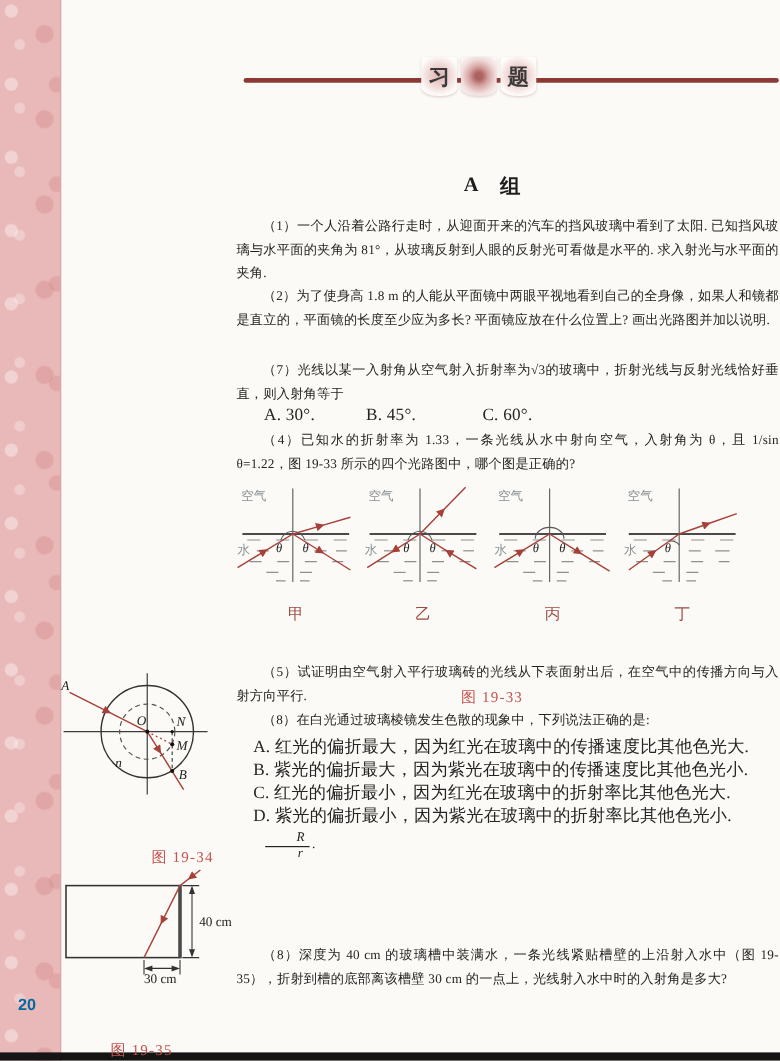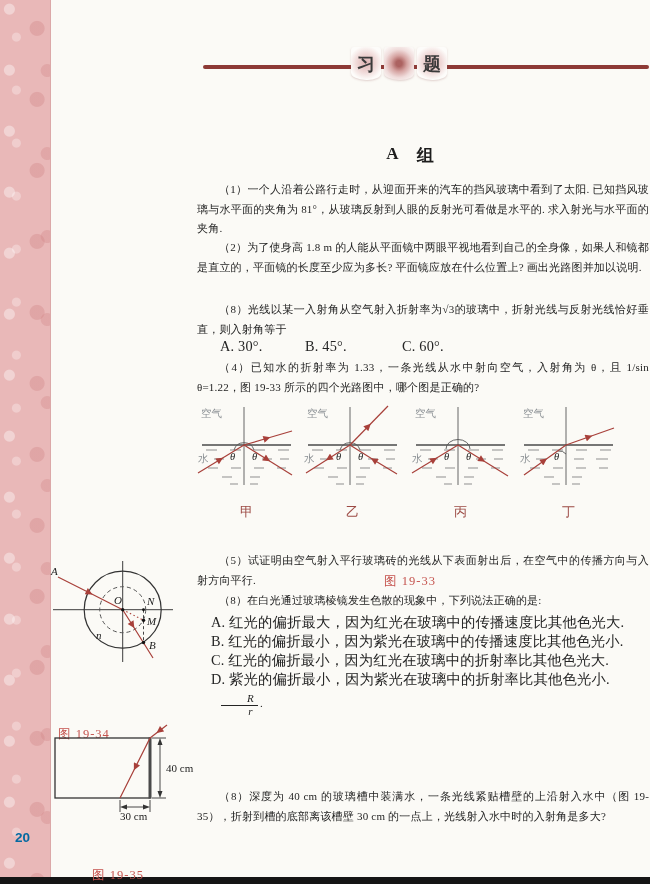--- a/index.html
+++ b/index.html
@@ -95,21 +95,21 @@
     </div>
 </div>
 
 <div class="group-heading">
   <span>A</span>
   <span>组</span>
 </div>
 
 <p class="para" style="top:180px">（1）一个人沿着公路行走时，从迎面开来的汽车的挡风玻璃中看到了太阳. 已知挡风玻璃与水平面的夹角为 81°，从玻璃反射到人眼的反射光可看做是水平的. 求入射光与水平面的夹角.</p>
 <p class="para" style="top:238px">（2）为了使身高 1.8 m 的人能从平面镜中两眼平视地看到自己的全身像，如果人和镜都是直立的，平面镜的长度至少应为多长? 平面镜应放在什么位置上? 画出光路图并加以说明.</p>
-<p class="para" style="top:300px">（8）光线以某一入射角从空气射入折射率为√3的玻璃中，折射光线与反射光线恰好垂直，则入射角等于</p>
+<p class="para" style="top:300px">（7）光线以某一入射角从空气射入折射率为√3的玻璃中，折射光线与反射光线恰好垂直，则入射角等于</p>
 
 <span class="optline" style="left:220px;top:338px">A. 30°.</span>
 <span class="optline" style="left:305px;top:338px">B. 45°.</span>
 <span class="optline" style="left:402px;top:338px">C. 60°.</span>
 
 <p class="para" style="top:358px">（4）已知水的折射率为 1.33，一条光线从水中射向空气，入射角为 θ，且 1/sin θ=1.22，图 19-33 所示的四个光路图中，哪个图是正确的?</p>
 
 <div class="fig33">
 
   <svg class="panel" style="left:-3px" width="105" height="92" viewBox="0 0 105 92">
@@ -210,21 +210,21 @@
   <div class="plabel" style="left:211px">丙</div>
   <div class="plabel" style="left:319px">丁</div>
 
   <div class="figcap" style="left:0;top:127px;width:426px;text-align:center">图 19-33</div>
 </div>
 
 <p class="para" style="top:551px">（5）试证明由空气射入平行玻璃砖的光线从下表面射出后，在空气中的传播方向与入射方向平行.</p>
 <p class="para" style="top:591px">（8）在白光通过玻璃棱镜发生色散的现象中，下列说法正确的是:</p>
 
 <span class="optline" style="left:211px;top:613px">A. 红光的偏折最大，因为红光在玻璃中的传播速度比其他色光大.</span>
-<span class="optline" style="left:211px;top:632px">B. 红光的偏折最小，因为紫光在玻璃中的传播速度比其他色光小.</span>
+<span class="optline" style="left:211px;top:632px">B. 紫光的偏折最大，因为紫光在玻璃中的传播速度比其他色光小.</span>
 <span class="optline" style="left:211px;top:651px">C. 红光的偏折最小，因为红光在玻璃中的折射率比其他色光大.</span>
 <span class="optline" style="left:211px;top:670px">D. 紫光的偏折最小，因为紫光在玻璃中的折射率比其他色光小.</span>
 
 <p class="para" style="top:693px"><span class="frac"><span class="num">R</span><span class="den">r</span></span><span>.</span></p>
 
 <p class="para" style="top:787px">（8）深度为 40 cm 的玻璃槽中装满水，一条光线紧贴槽壁的上沿射入水中（图 19-35），折射到槽的底部离该槽壁 30 cm 的一点上，光线射入水中时的入射角是多大?</p>
 
 <svg style="position:absolute;left:42px;top:556px" width="160" height="122" viewBox="0 0 160 122">
   <line x1="11" y1="53.7" x2="131" y2="53.7" stroke="#3c3c3c" stroke-width="1"></line>
   <line x1="80.7" y1="5" x2="80.7" y2="106" stroke="#3c3c3c" stroke-width="1"></line>
@@ -238,21 +238,21 @@
   <circle cx="101.5" cy="53.7" r="1.4" fill="#111"></circle>
   <circle cx="101.5" cy="64.3" r="1.7" fill="#111"></circle>
   <circle cx="101.5" cy="86.5" r="1.7" fill="#111"></circle>
   <text x="9" y="19" font-size="11" font-style="italic" fill="#222">A</text>
   <text x="72" y="48" font-size="11" font-style="italic" fill="#222">O</text>
   <text x="105" y="49" font-size="11" font-style="italic" fill="#222">N</text>
   <text x="105" y="69" font-size="11" font-style="italic" fill="#222">M</text>
   <text x="107" y="93" font-size="11" font-style="italic" fill="#222">B</text>
   <text x="54" y="83" font-size="11" font-style="italic" fill="#222">n</text>
 </svg>
-<div class="figcap" style="left:58px;top:683px;width:120px;text-align:left">图 19-34</div>
+<div class="figcap" style="left:58px;top:663px;width:120px;text-align:right">图 19-34</div>
 
 <svg style="position:absolute;left:48px;top:722px" width="160" height="98" viewBox="0 0 160 98">
   <rect x="7" y="16" width="95" height="60" fill="none" stroke="#333" stroke-width="1.3"></rect>
   <line x1="102" y1="15.4" x2="102" y2="76.6" stroke="#4a4a4a" stroke-width="3"></line>
   <path d="M 119 3 L 110.5 9.5 L 102 16" stroke="#a8403a" stroke-width="1.2" fill="none" marker-mid="url(#arr)"></path>
   <path d="M 102 16 L 87 46 L 72 76" stroke="#a8403a" stroke-width="1.2" fill="none" marker-mid="url(#arr)"></path>
   <g stroke="#333" stroke-width="0.9">
     <line x1="104" y1="16" x2="118" y2="16"></line>
     <line x1="104" y1="76" x2="118" y2="76"></line>
     <line x1="112" y1="19" x2="112" y2="73"></line>

